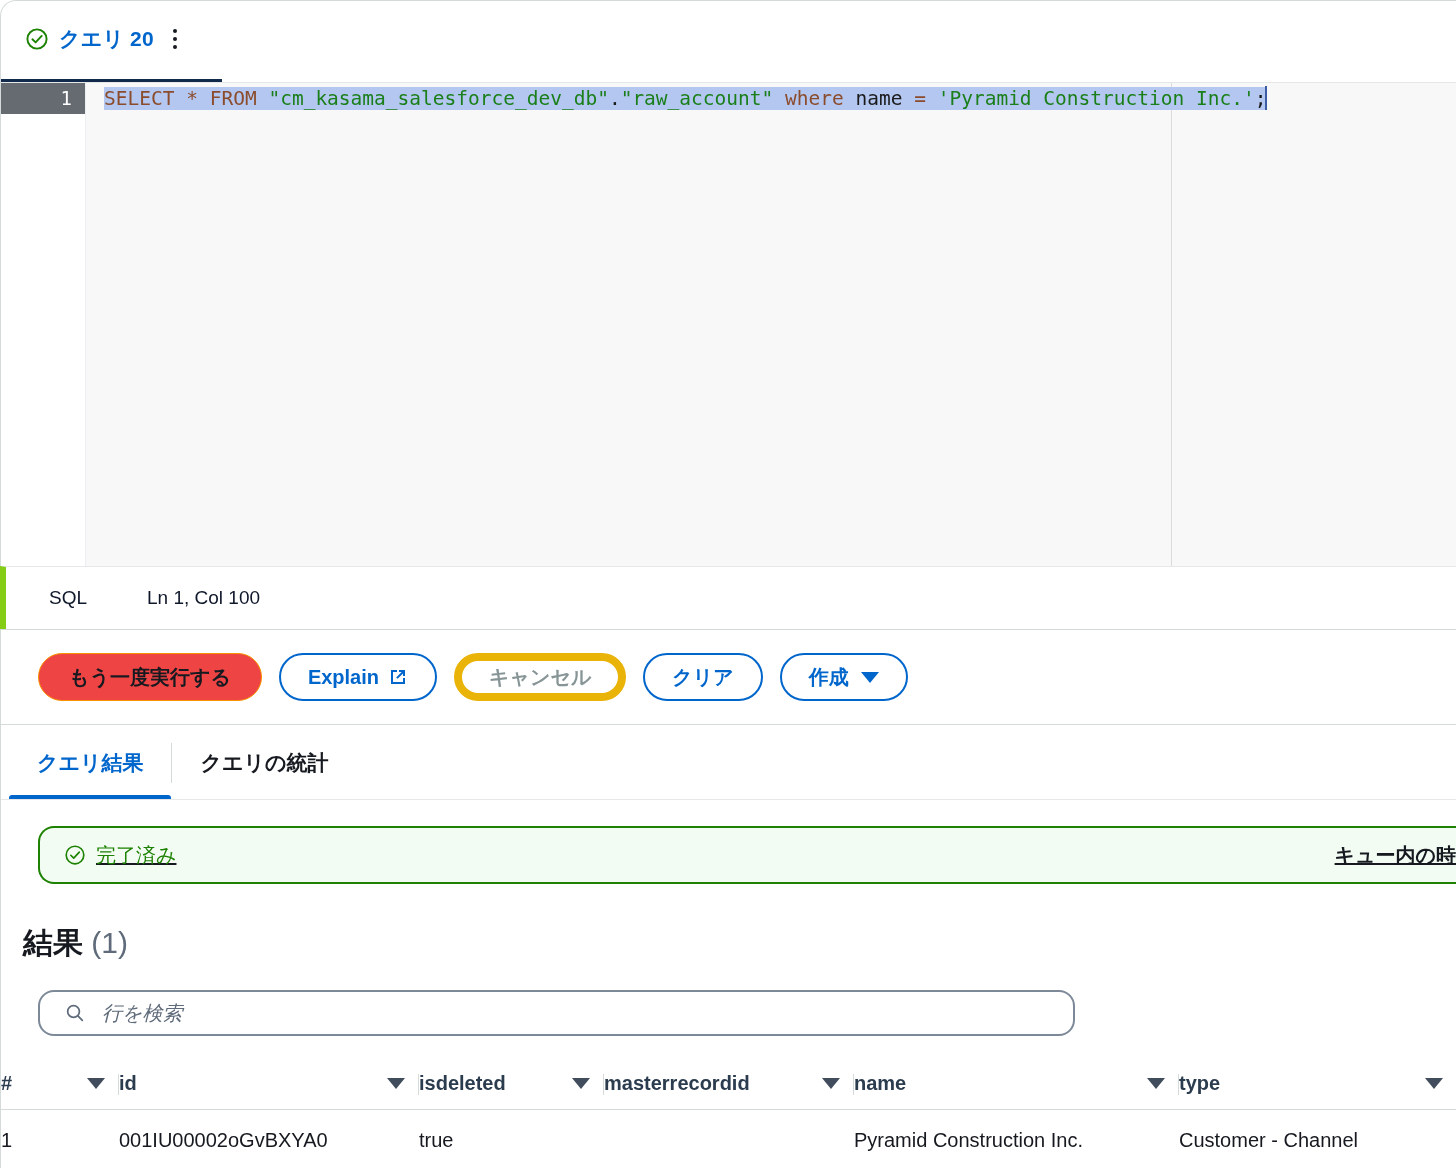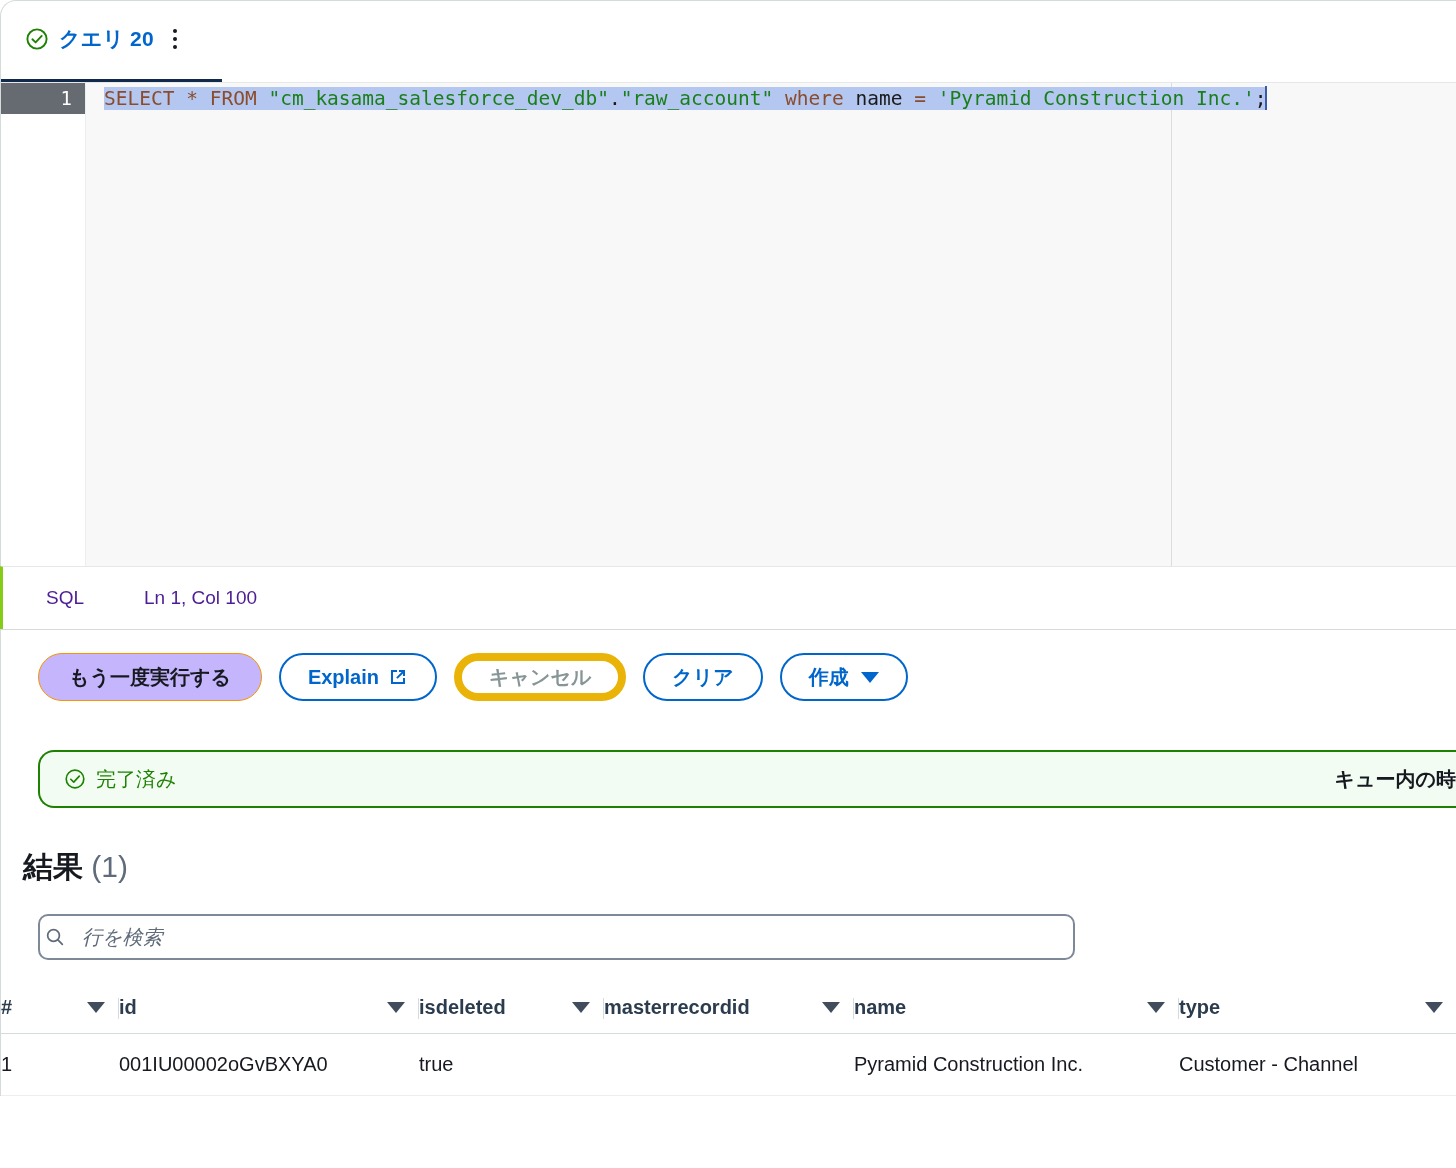--- a/index.html
+++ b/index.html
@@ -156,28 +156,28 @@
     vertical-align: -5px;
     margin-left: -1px;
   }
 
   
   .statusbar {
     position: relative;
     height: 63px;
     background: #ffffff;
     border-top: 1px solid #e5e7e9;
-    border-left: 3px solid #84cc16;
+    border-left: 6px solid #84cc16;
     box-sizing: border-box;
     display: flex;
     align-items: center;
     gap: 60px;
     padding-left: 43px;
     font-size: 19px;
-    color: #4c1d95;
+    color: #0f172a;
   }
   .statusbar .sb-item { white-space: nowrap; }
 
   
   .actions {
     position: relative;
     height: 95px;
     background: #ffffff;
     border-top: 1px solid #d5dbdb;
     border-left: 1px solid #d5dbdb;
@@ -197,21 +197,21 @@
     border-radius: 24px;
     font-size: 20px;
     font-weight: 700;
     box-sizing: border-box;
     cursor: pointer;
     white-space: nowrap;
     background: #ffffff;
     user-select: none;
   }
   .btn-primary {
-    background: #c4b5fd;
+    background: #ef4444;
     border: 1px solid #f79400;
     color: #16191f;
     padding: 0 30px;
   }
   .btn-normal {
     border: 2px solid #0066cc;
     color: #0066cc;
   }
   .btn-disabled {
     border: 8px solid #eab308;
@@ -287,20 +287,21 @@
     height: 58px;
     border: 2px solid #1d8102;
     background: #f2fcf3;
     border-radius: 16px 0 0 16px;
     border-right: none;
     display: flex;
     align-items: center;
     box-sizing: border-box;
     padding-left: 24px;
     overflow: hidden;
+    text-decoration: underline;
   }
   .alert-left {
     display: flex;
     align-items: center;
     gap: 10px;
   }
   .alert-text {
     font-size: 20px;
     color: #1d8102;
     white-space: nowrap;
@@ -323,25 +324,25 @@
   .res-title .count {
     font-weight: 400;
     color: #5f6b7a;
   }
 
   .search-wrap {
     margin: 26px 0 0 37px;
     width: 1037px;
     height: 46px;
     border: 2px solid #7d8998;
-    border-radius: 10px;
+    border-radius: 16px;
     display: flex;
     align-items: center;
     gap: 14px;
-    padding: 0 4px;
+    padding: 0 24px;
     box-sizing: border-box;
     background: #ffffff;
   }
   .search-wrap input {
     flex: 1;
     border: none;
     outline: none;
     font-size: 20px;
     font-family: "Liberation Sans", "DejaVu Sans", sans-serif;
     color: #16191f;
@@ -457,20 +458,30 @@
     </div>
     <div class="btn btn-normal">
       <span>クリア</span>
     </div>
     <div class="btn btn-normal">
       <span>作成</span>
       <span class="caret-down"></span>
     </div>
   </div>
 
+  <div class="restabs">
+    <div class="restab active">
+      <span>クエリ結果</span>
+    </div>
+    <div class="restab-sep"></div>
+    <div class="restab">
+      <span>クエリの統計</span>
+    </div>
+    <div class="restabs-baseline"></div>
+  </div>
 
   <div class="results">
 
     <div class="alert">
       <div class="alert-left">
         <svg width="22" height="22" viewBox="0 0 24 24">
           <circle cx="12" cy="12" r="9.6" fill="none" stroke="#1d8102" stroke-width="1.8"></circle>
           <path d="M7.4 12.3 L10.6 15.4 L16.7 8.9" fill="none" stroke="#1d8102" stroke-width="1.8" stroke-linecap="round" stroke-linejoin="round"></path>
         </svg>
         <span class="alert-text">完了済み</span>

